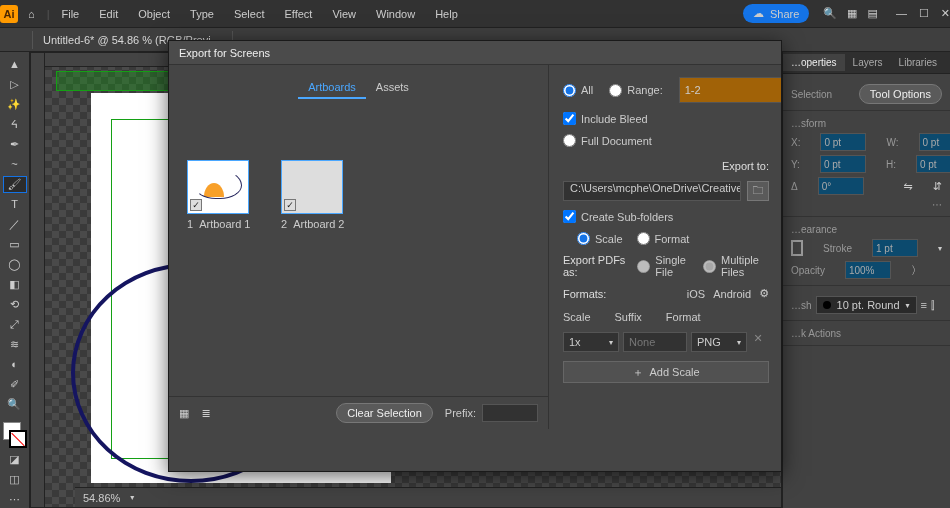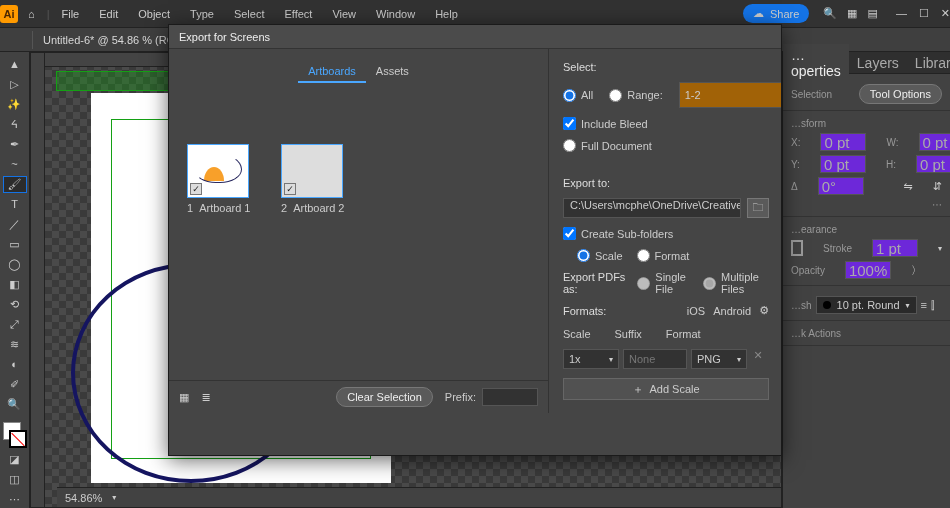--- a/index.html
+++ b/index.html
@@ -23,30 +23,30 @@
   .swatch-fill{width:18px;height:18px;background:#fff;border:1px solid #888;position:relative;}
   .swatch-stroke{width:18px;height:18px;border:2px solid #000;position:relative;margin-top:-10px;margin-left:6px;background:#fff;}
   .swatch-stroke.red::after{content:"";position:absolute;left:-2px;right:-2px;top:50%;height:1px;background:red;transform:rotate(45deg);}
   .canvas{flex:1;position:relative;background:repeating-conic-gradient(#4a4a4a 0% 25%,#3a3a3a 0% 50%) 0/14px 14px;border:1px solid #222;}
   .rulers-h{position:absolute;top:0;left:0;right:0;height:14px;background:#444;border-bottom:1px solid #222;}
   .rulers-v{position:absolute;top:0;left:0;bottom:0;width:14px;background:#444;border-right:1px solid #222;}
   .artboard1{position:absolute;left:60px;top:40px;width:300px;height:390px;background:#fff;}
   .selection-rect{position:absolute;border:1.5px solid #14a014;}
   .right-panels{width:168px;background:#424242;border-left:1px solid #222;display:flex;flex-direction:column;}
   .panel-tabs{height:22px;background:#2f2f2f;display:flex;align-items:center;border-bottom:1px solid #222;}
-  .panel-tab{padding:3px 8px;font-size:14px;color:#aaa;}
+  .panel-tab{padding:3px 8px;font-size:10px;color:#aaa;}
   .panel-tab.act{color:#eee;background:#424242;}
   .panel-section{padding:6px 8px;border-bottom:1px solid #333;}
   .pp-label{color:#999;font-size:10px;}
   .mini-row{display:flex;align-items:center;gap:20px;margin-top:4px;}
-  .mini-in{background:#6d28d9;border:1px solid #555;width:46px;height:16px;font-size:15px;color:#aaa;padding:8px 3px;}
+  .mini-in{background:#0c4a6e;border:1px solid #555;width:46px;height:16px;font-size:10px;color:#aaa;padding:8px 3px;}
   .stroke-sw{width:16px;height:16px;border:2px solid #999;}
   .fill-sw{width:16px;height:16px;background:#fff;border:1px solid #777;}
   
-  .dialog{position:absolute;left:168px;top:24px;width:614px;height:432px;background:#454545;border:1px solid #1a1a1a;box-shadow:0 4px 20px rgba(0,0,0,.6);z-index:10;}
+  .dialog{position:absolute;left:168px;top:40px;width:614px;height:432px;background:#454545;border:1px solid #1a1a1a;box-shadow:0 4px 20px rgba(0,0,0,.6);z-index:10;}
   .dlg-title{height:24px;background:#4b4b4b;display:flex;align-items:center;padding:0 10px;color:#eee;border-bottom:1px solid #333;}
   .dlg-body{position:absolute;top:24px;left:0;right:0;bottom:42px;display:flex;}
   .dlg-left{flex:1;border-right:1px solid #333;display:flex;flex-direction:column;gap:47px;}
   .dlg-tabs{display:flex;justify-content:center;gap:0;padding-top:12px;}
   .dlg-tab{padding:4px 10px;font-size:11px;}
   .dlg-tab.active{color:#4aa7ff;border-bottom:2px solid #4aa7ff;}
   .thumbs{display:flex;gap:20px;padding:14px 18px;}
   .thumb{width:74px;}
   .thumb-img{width:62px;height:54px;border:1px solid #4aa7ff;background:#fff;position:relative;}
   .thumb-img.plain{background:#ddd;}
@@ -73,21 +73,21 @@
   .sel1{background:#323232;border:1px solid #555;height:20px;width:56px;display:flex;align-items:center;justify-content:space-between;padding:0 5px;color:#ccc;}
   .sel2{background:#323232;border:1px solid #555;height:20px;width:64px;display:flex;align-items:center;padding:0 5px;color:#777;}
   .sel3{background:#323232;border:1px solid #555;height:20px;width:56px;display:flex;align-items:center;justify-content:space-between;padding:0 5px;color:#ccc;}
   .close-x{color:#888;width:14px;text-align:center;}
   .addscale{background:#515151;border:1px solid #666;color:#ddd;height:22px;display:flex;align-items:center;justify-content:center;gap:6px;cursor:pointer;}
   .dlg-footer{position:absolute;left:0;right:0;bottom:0;height:42px;display:flex;align-items:center;padding:0 14px;gap:14px;}
   .footer-info{flex:1;text-align:center;color:#bbb;}
   .btn-primary{background:#1473e6;border:1px solid #1473e6;color:#fff;padding:5px 14px;border-radius:14px;cursor:pointer;}
   .btn-sec{background:transparent;border:1px solid #aaa;color:#eee;padding:5px 16px;border-radius:14px;cursor:pointer;}
   .caret{font-size:8px;}
-  .status-bar{position:absolute;left:26px;right:0;bottom:0;height:20px;background:#424242;border-top:1px solid #222;display:flex;align-items:center;padding:0 8px;gap:10px;color:#bbb;font-size:10px;}
+  .status-bar{position:absolute;left:44px;right:0;bottom:0;height:20px;background:#424242;border-top:1px solid #222;display:flex;align-items:center;padding:0 8px;gap:10px;color:#bbb;font-size:10px;}
   .prefix-row{display:flex;align-items:center;gap:6px;}
   .prefix-in{background:#323232;border:1px solid #555;height:18px;width:56px;}
   .thumb-art1-sun{width:20px;height:14px;background:#f8a02a;border-radius:50% 50% 0 0 / 100% 100% 0 0;position:absolute;left:16px;top:22px;}
   .thumb-art1-line{position:absolute;left:6px;top:8px;width:48px;height:30px;border:1px solid #2a2a60;border-radius:40% 60% 50% 50%;border-left-color:transparent;border-top-color:transparent;}
   .ellipse-shape{position:absolute;left:-20px;top:170px;width:240px;height:220px;border:4px solid #151560;border-radius:50%;}
 </style>
 </head>
 <body>
 
 <div class="top-menu">
@@ -269,42 +269,41 @@
         <span>▦</span>
         <span>≣</span>
         <span class="btn-light" style="margin-left:auto;">Clear Selection</span>
         <div class="prefix-row">
           <span>Prefix:</span>
           <input class="prefix-in" style="">
         </div>
       </div>
     </div>
     <div class="dlg-right">
-      <span class="sec-title">Select:</span>
       <div class="radio-row">
         <label class="r">
             <input type="radio" checked="" style="">
             <span>All</span>
           </label>
         <label class="r">
             <input type="radio" style="">
             <span>Range:</span>
           </label>
         <input class="range-in" value="1-2" style="">
       </div>
       <label class="c">
           <input type="checkbox" checked="" style="">
           <span>Include Bleed</span>
         </label>
       <label class="r">
           <input type="radio" style="">
           <span>Full Document</span>
         </label>
 
-      <span class="sec-title" style="margin-top:16px;">Export to:</span>
+      <span class="sec-title" style="margin-top:4px;text-align:right;">Export to:</span>
       <div class="path-row">
         <div class="path-in">C:\Users\mcphe\OneDrive\Creative Cloud</div>
         <div class="folder-btn">
             <span>🗀</span>
           </div>
       </div>
       <label class="c">
           <input type="checkbox" checked="" style="">
           <span>Create Sub-folders</span>
         </label>

